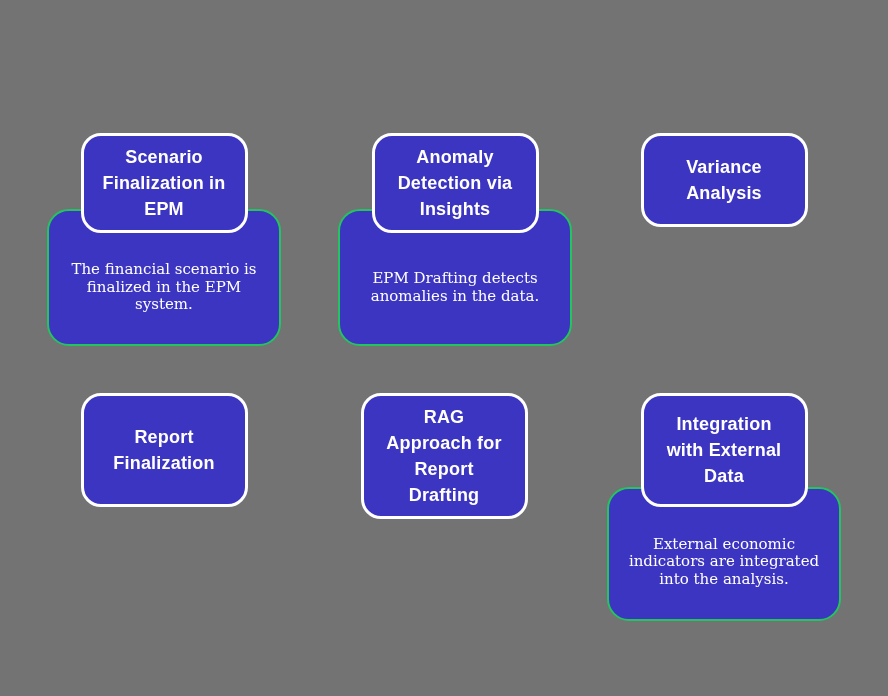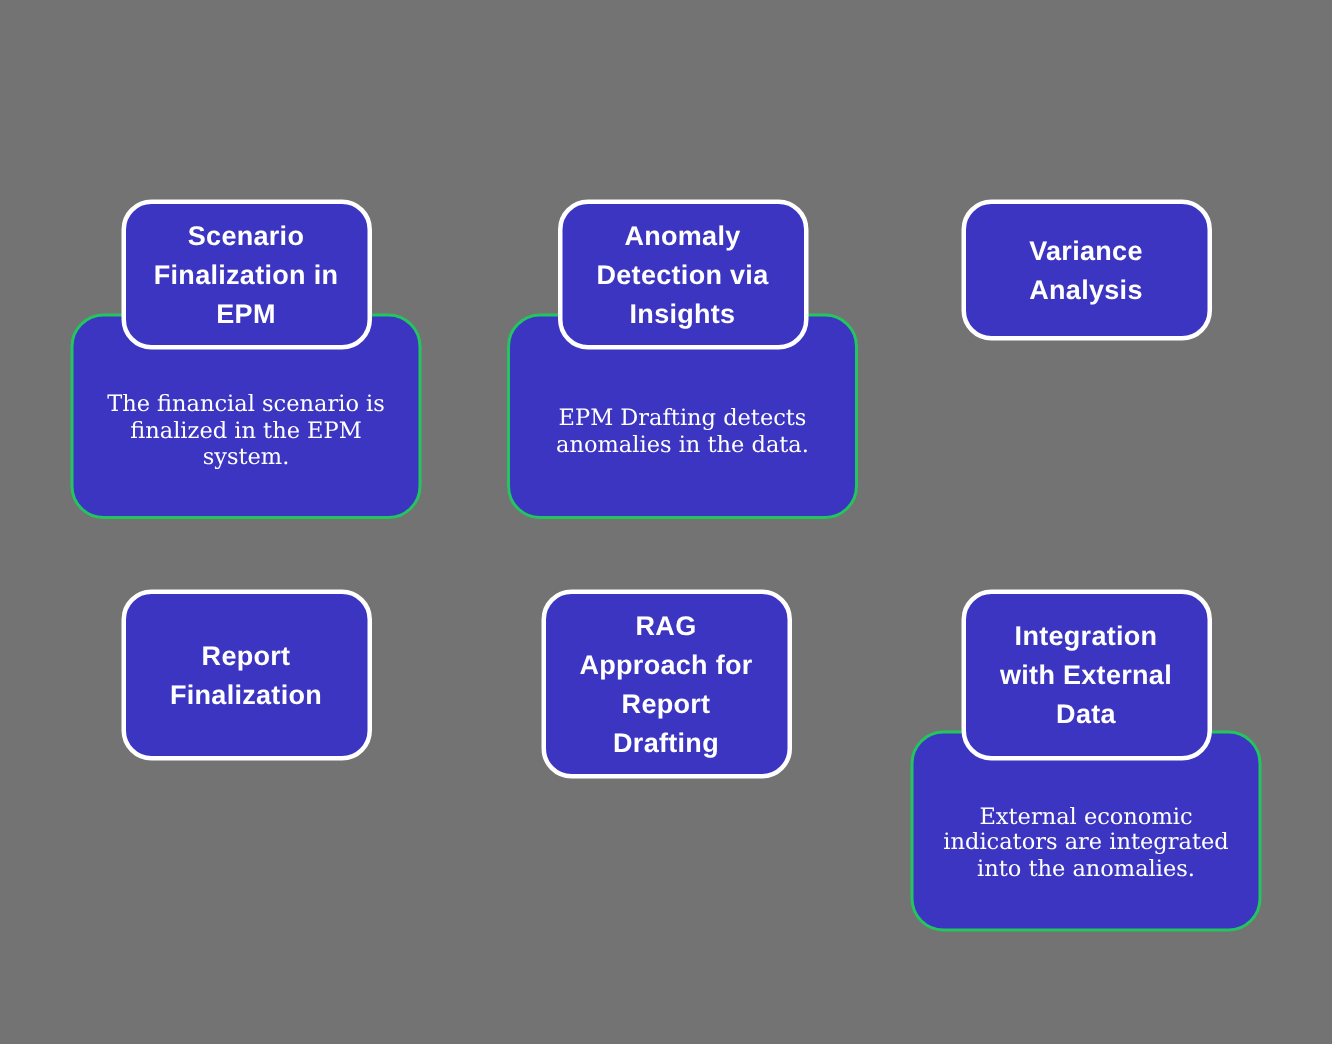--- a/index.html
+++ b/index.html
@@ -138,17 +138,17 @@
 
   <div class="card row2 pos-r2c3">
     <div class="tab">
       <div class="tab-title">Integration
 with External
 Data</div>
     </div>
     <div class="panel">
       <div class="panel-text">External economic
 indicators are integrated
-into the anomalies.</div>
+into the analysis.</div>
     </div>
   </div>
 
 </div>
 
 </body></html>

